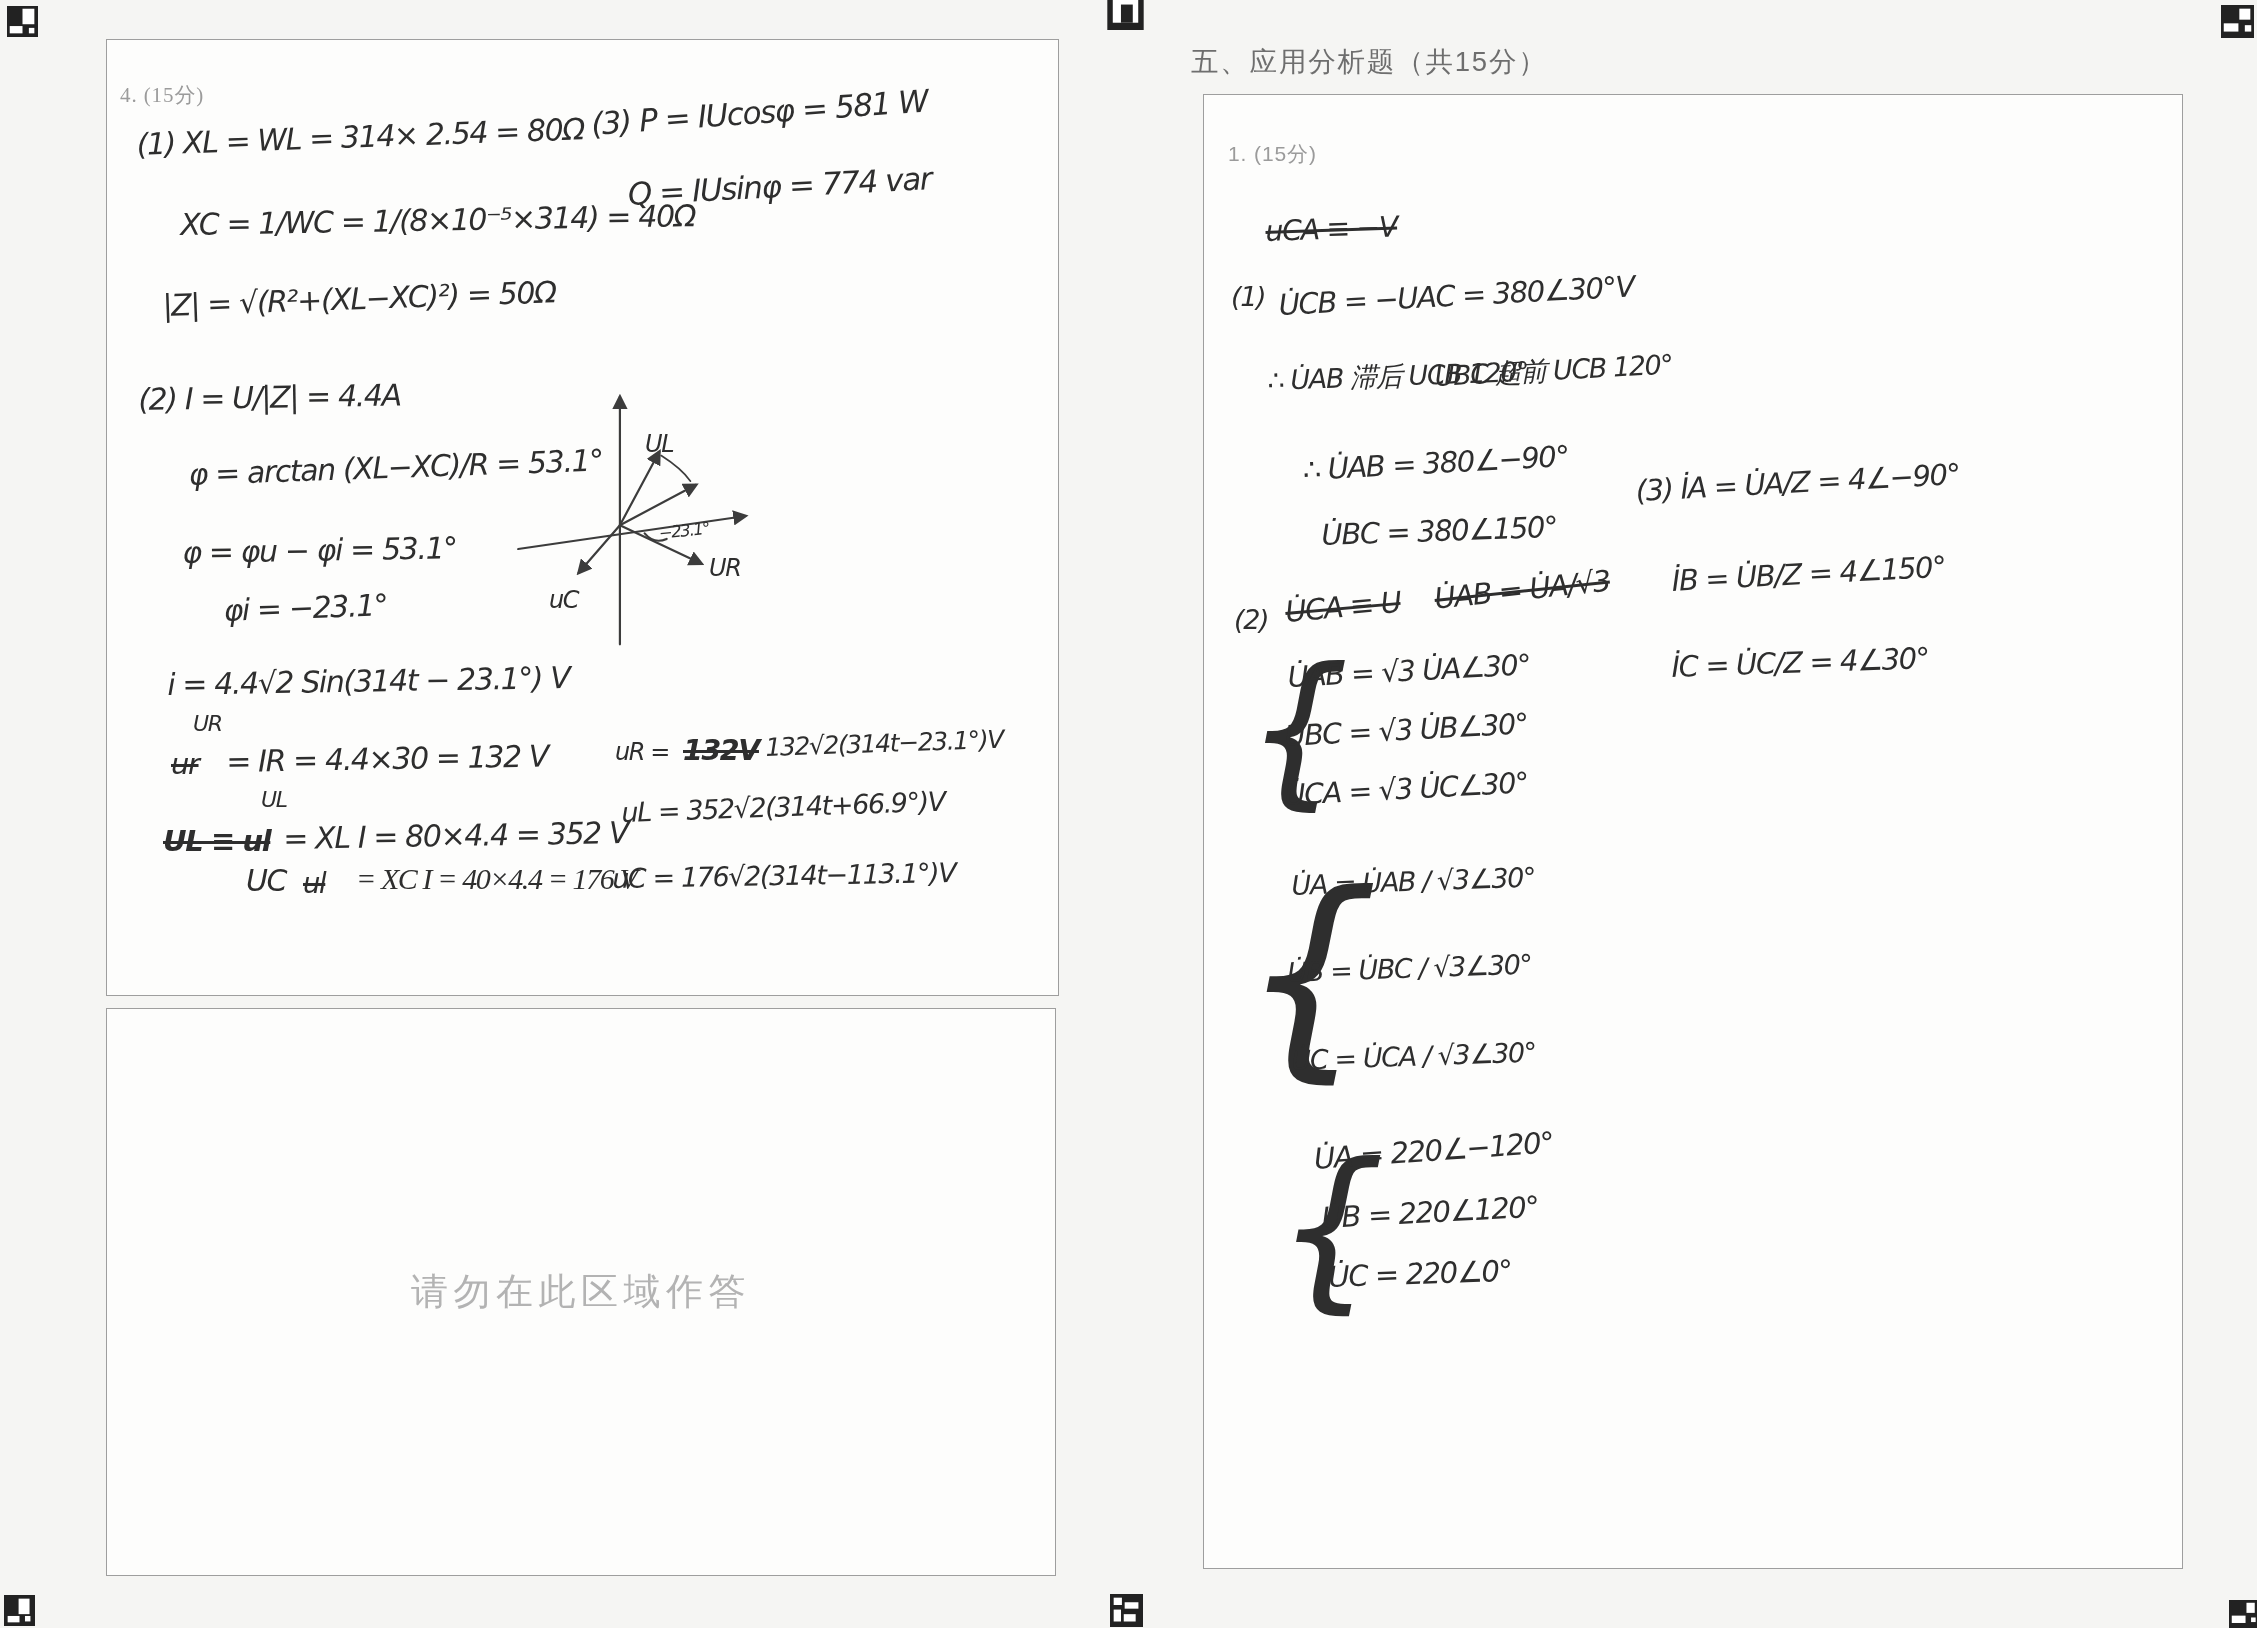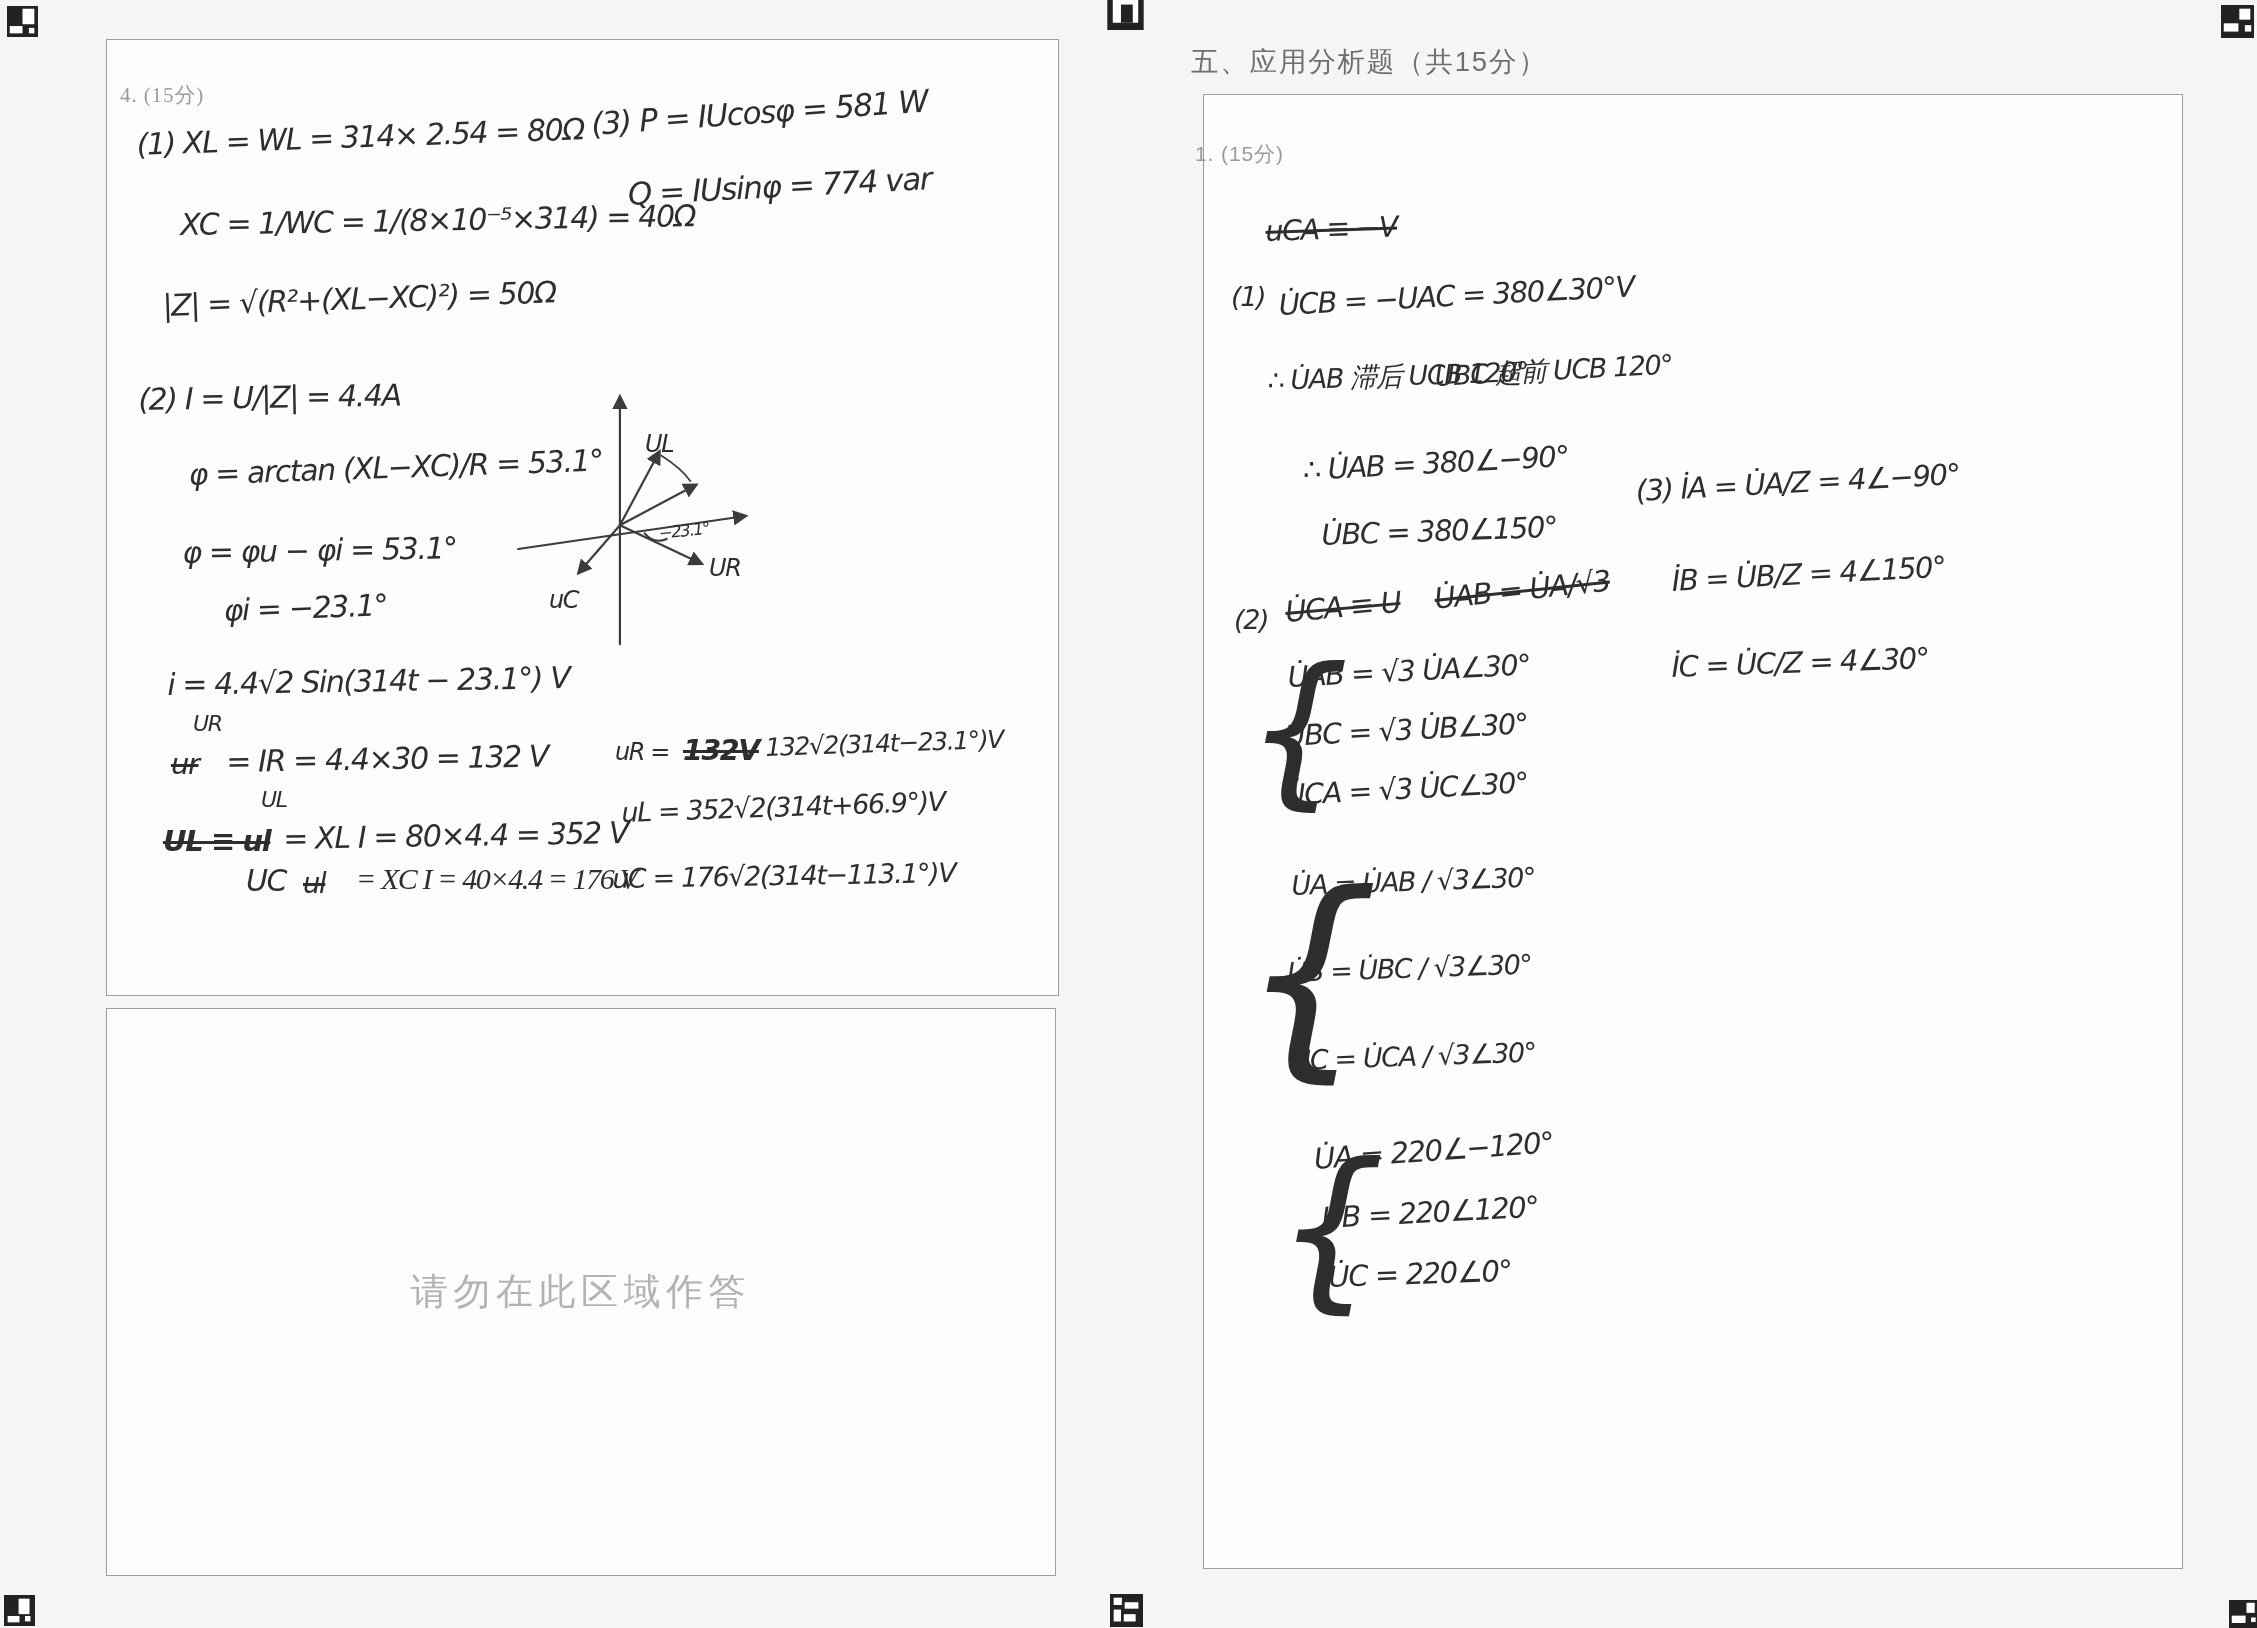--- a/index.html
+++ b/index.html
@@ -7,21 +7,21 @@
     width:2257px;height:1628px;position:relative;overflow:hidden;
     background:#f5f5f3;
     font-family:"Liberation Sans", sans-serif;
   }
   .box{position:absolute;background:#fdfdfc;border:0.9px solid #9e9e9e;box-sizing:border-box;text-align:center;}
   #box-q4{left:106px;top:39px;width:953px;height:957px;}
   #box-noans{left:106px;top:1008px;width:950px;height:568px;display:flex;align-items:center;justify-content:center;}
   #box-q1{left:1203px;top:94px;width:980px;height:1475px;}
   .qlabel{position:absolute;color:#9b9b9b;font-size:21px;letter-spacing:0.9px;}
   #q4label{left:120px;top:81px;font-family:Liberation Serif, serif;}
-  #q1label{left:1195px;top:140px;}
+  #q1label{left:1228px;top:140px;}
   #section-header{position:absolute;left:1191px;top:44px;font-size:27.5px;color:#6e6e6e;letter-spacing:1.8px;font-family:"Liberation Sans",sans-serif;}
   .watermark{color:#b3b3b3;font-size:37px;letter-spacing:5.5px;font-family:"Liberation Sans",sans-serif;}
   .layer{position:absolute;left:0;top:0;width:0;height:0;}
   .hw{
     position:absolute;font-family:"DejaVu Sans",sans-serif;font-style:italic;
     color:#2e2e2e;white-space:nowrap;letter-spacing:-1.4px;line-height:1.05;
     transform-origin:left top;
   }
   .struck{text-decoration:line-through;text-decoration-thickness:2.8px;text-decoration-color:#2e2e2e;}
   .marker{position:absolute;line-height:0;}

